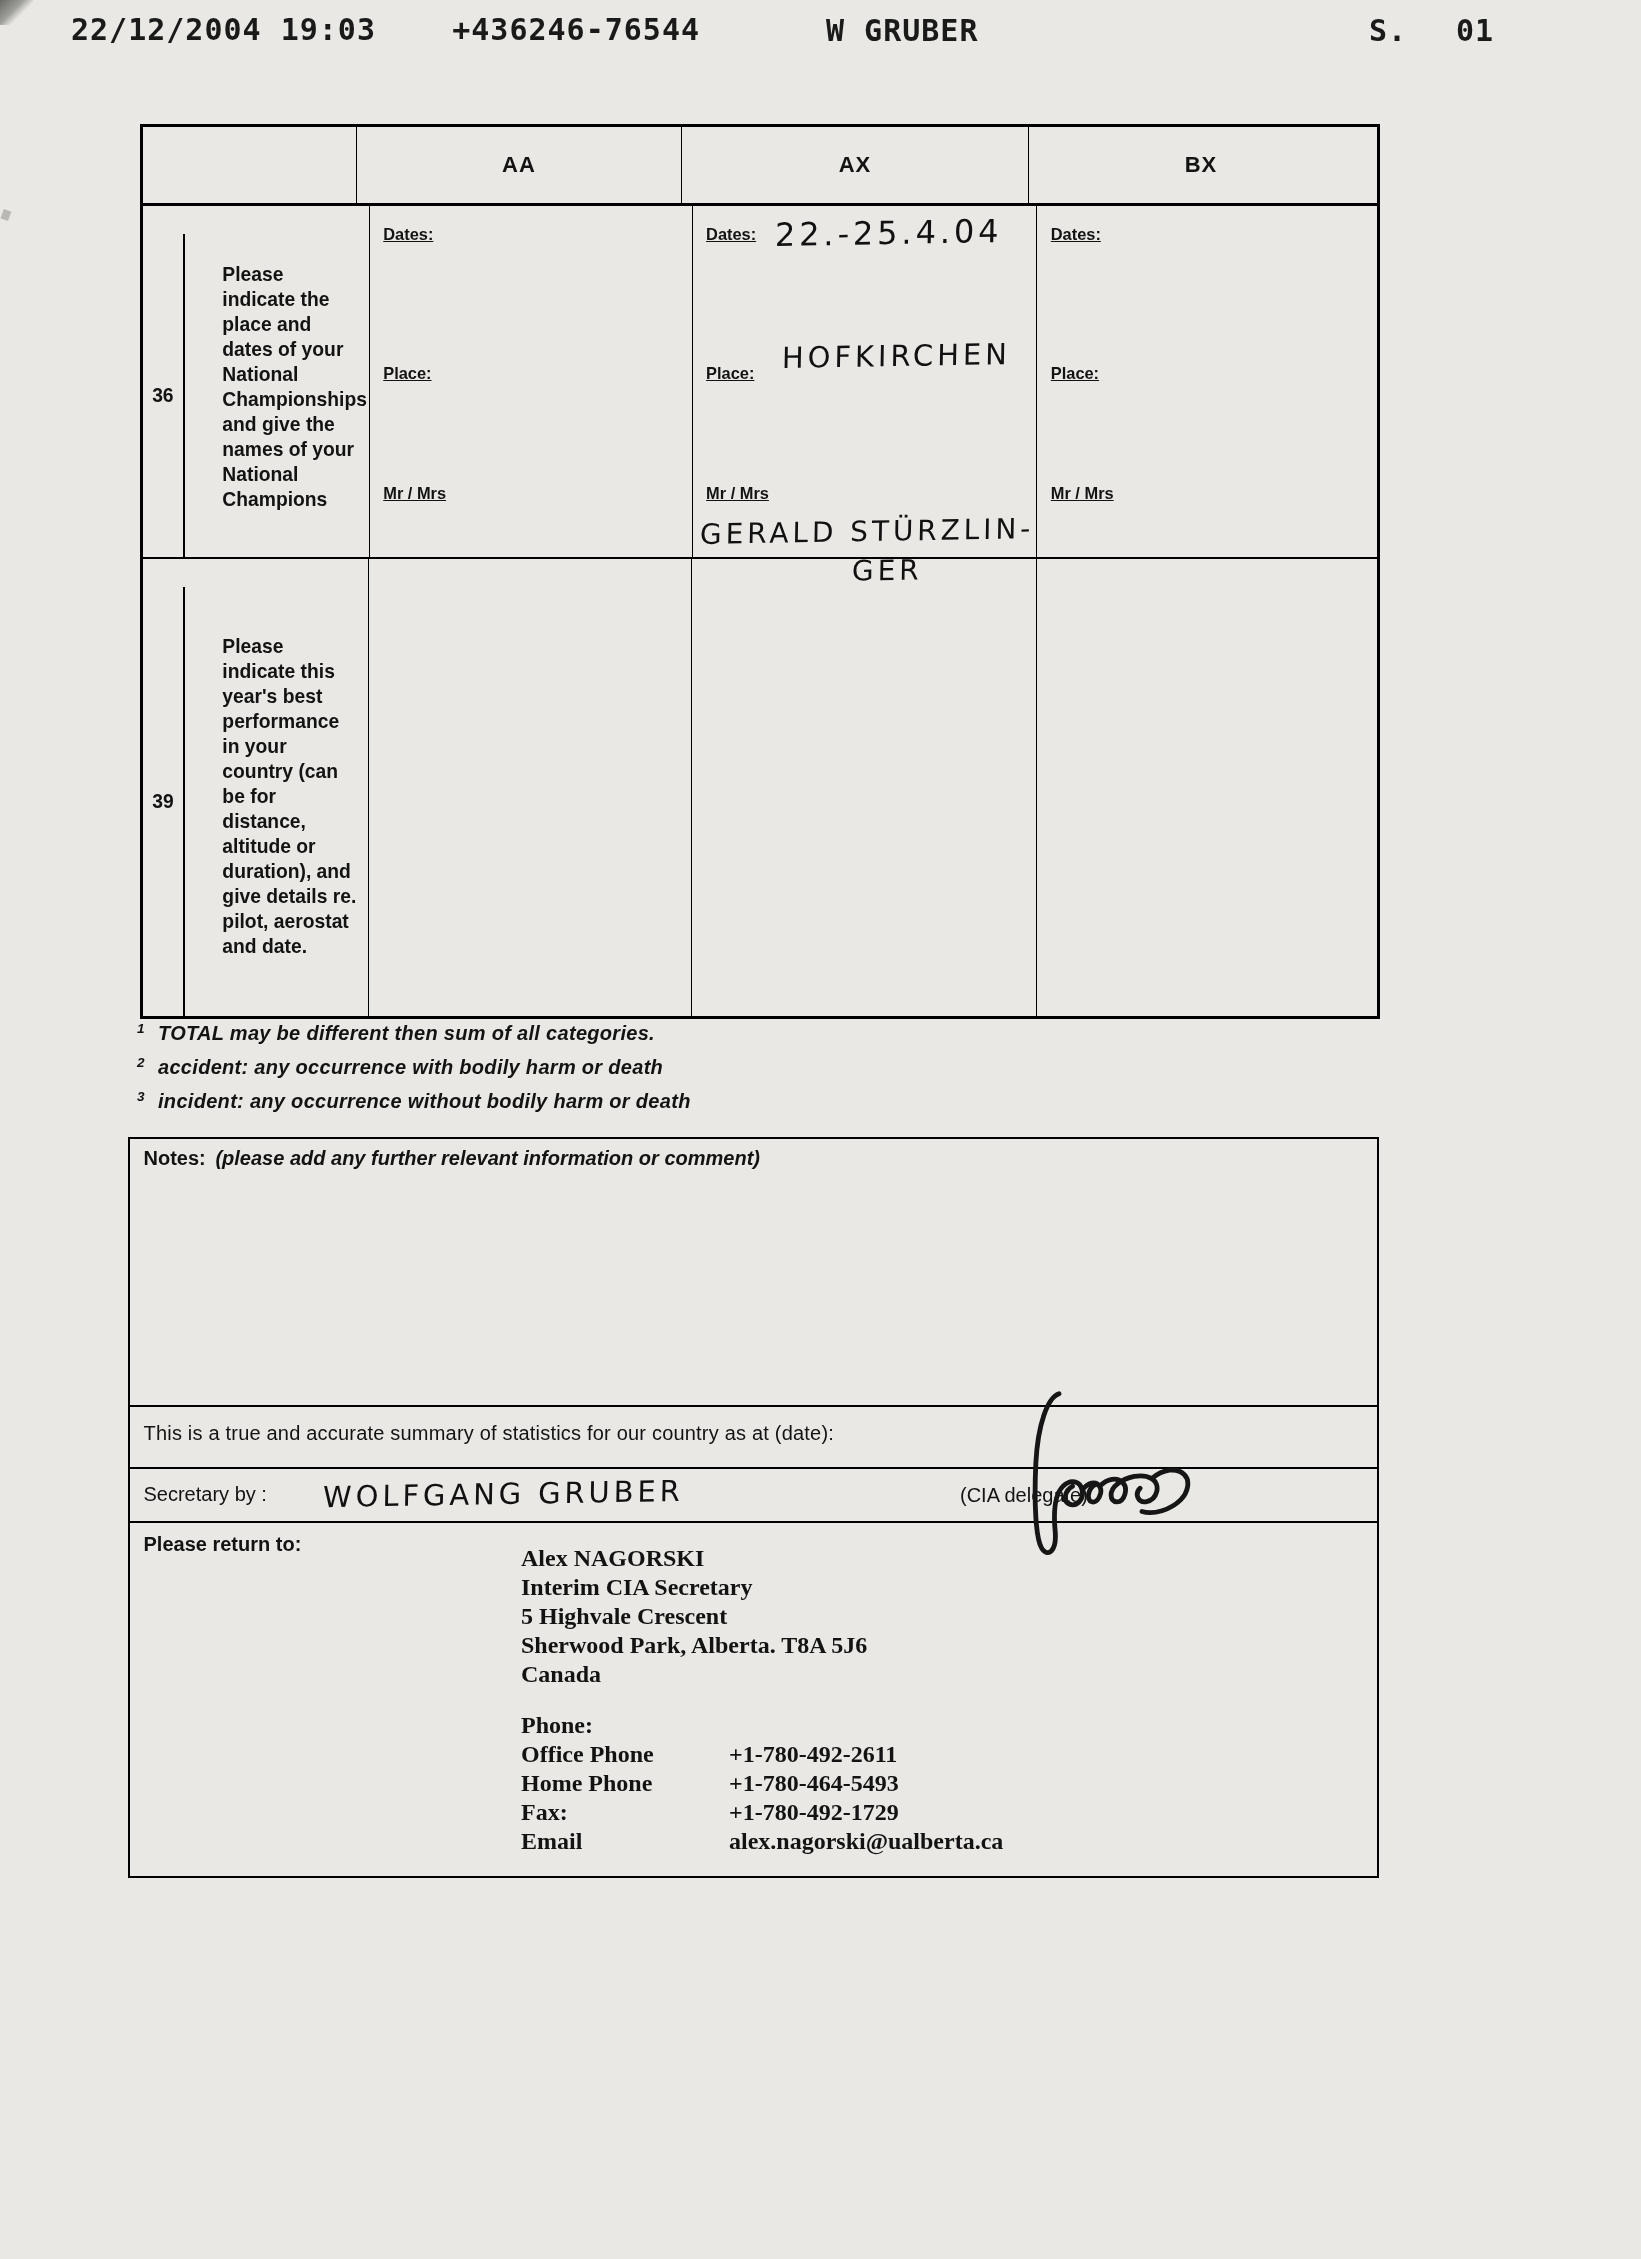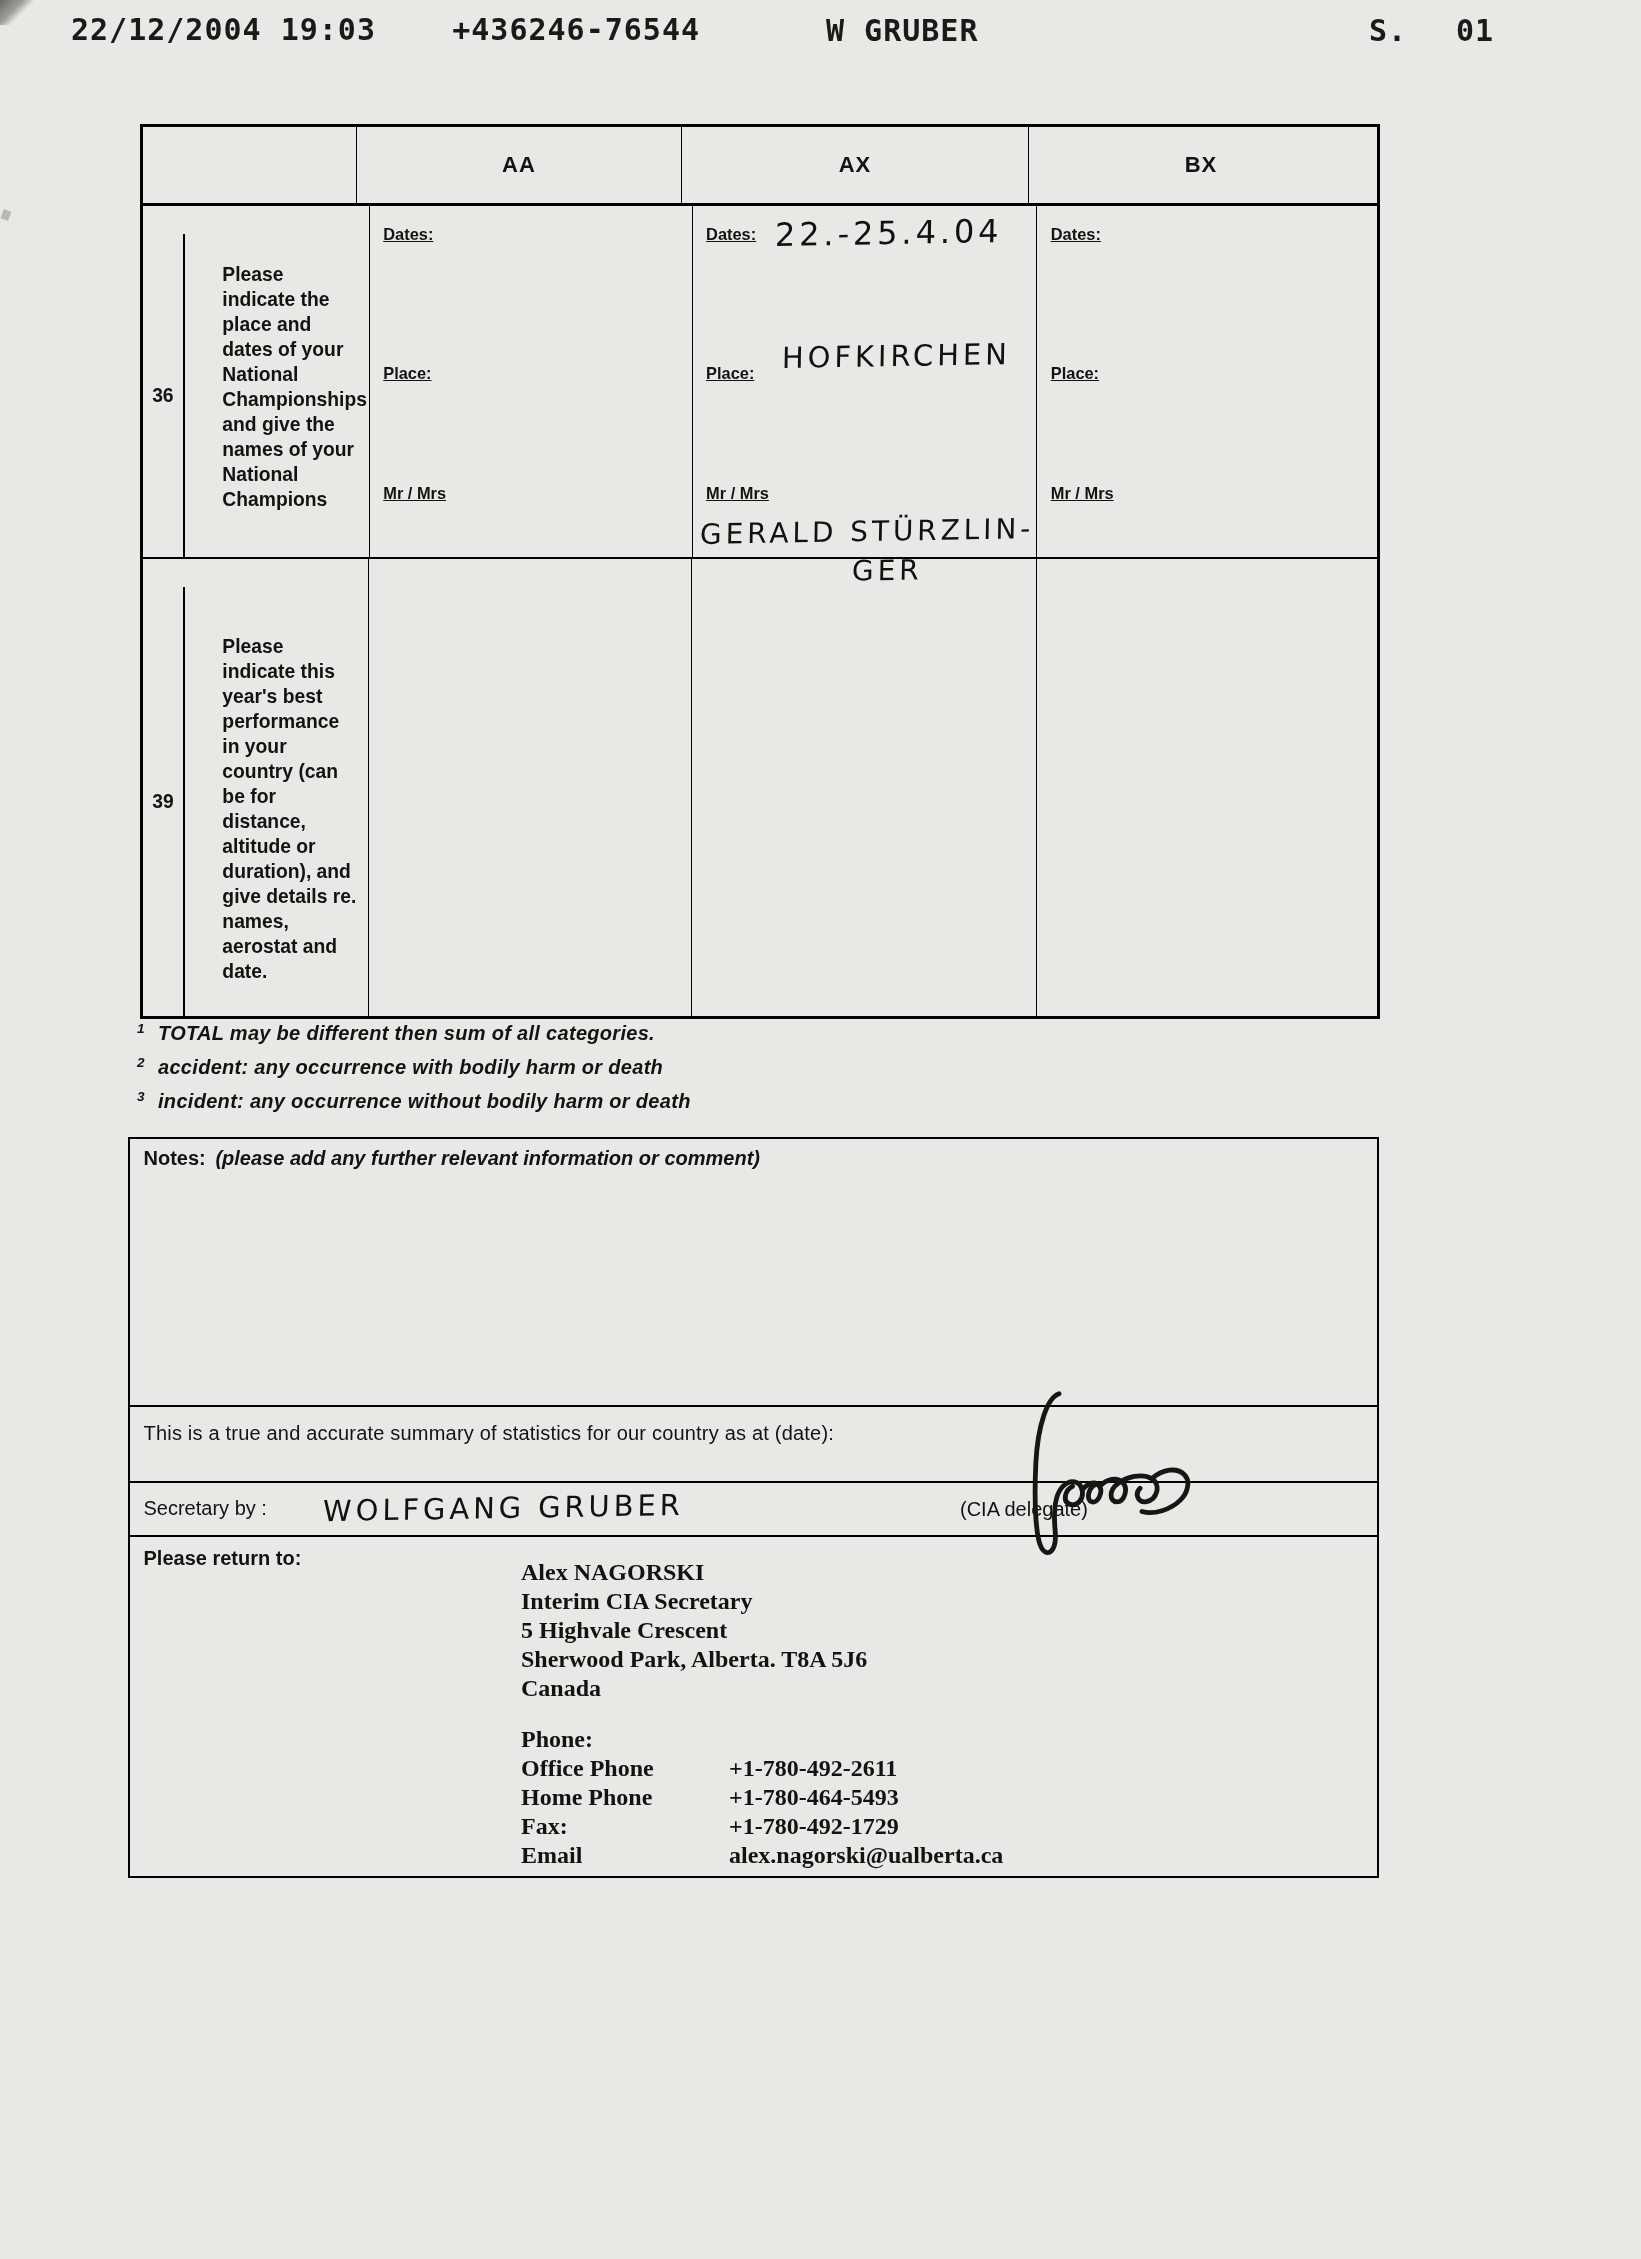--- a/index.html
+++ b/index.html
@@ -67,21 +67,21 @@
   .footnotes { position:absolute; left:137px; top:1016px; font-size:20px; font-style:italic; font-weight:bold; }
   .footnote { display:flex; line-height:34px; }
   .fn-marker { font-size:13.5px; vertical-align:top; margin-right:13.5px; position:relative; top:-3.9px; font-style:italic; }
   .fn-text { letter-spacing:0.3px; }
 
   
   .bottom-box { position:absolute; left:128px; top:1137px; width:1251px; height:741px; border:2.9px solid #000; }
   .notes-sec { height:268px; border-bottom:2.9px solid #000; padding:7.7px 13.5px; font-size:20px; }
   .notes-label { font-weight:bold; margin-right:9.7px; }
   .notes-hint { font-style:italic; font-weight:bold; }
-  .decl-sec { height:76px; border-bottom:2.9px solid #000; padding:15.4px 13.5px 0; font-size:20px; font-weight:500; letter-spacing:0.2px; }
+  .decl-sec { height:62px; border-bottom:2.9px solid #000; padding:15.4px 13.5px 0; font-size:20px; font-weight:500; letter-spacing:0.2px; }
   .submit-sec { height:54px; border-bottom:2.9px solid #000; position:relative; font-size:20px; }
   .submit-label { position:absolute; left:13.5px; top:13.5px; font-weight:500; }
   .submit-value { position:absolute; left:193px; top:7.7px; font-size:29px; }
   .delegate-label { position:absolute; left:830px; top:15.4px; font-weight:500; }
   .return-sec { position:relative; height:348px; padding:9.7px 13.5px; font-size:20px; }
   .return-label { font-weight:bold; }
 
   .address-block { position:absolute; left:391px; top:21px;
     font-family:"Liberation Serif", serif; font-weight:bold; font-size:24px; line-height:29px; }
   .phone-block { position:absolute; left:391px; top:188px;
@@ -141,21 +141,21 @@
 
       <div class="c-data bx">
         <span class="field-label fl-dates">Dates:</span>
         <span class="field-label fl-place">Place:</span>
         <span class="field-label fl-name">Mr / Mrs</span>
       </div>
     </div>
 
     <div class="t-row t-body-row row-39">
       <div class="c-num">39</div>
-      <div class="c-label">Please indicate this year's best performance in your country (can be for distance, altitude or duration), and give details re. names, aerostat and date.</div>
+      <div class="c-label">Please indicate this year's best performance in your country (can be for distance, altitude or duration), and give details re. pilot, aerostat and date.</div>
       <div class="c-data aa"></div>
       <div class="c-data ax"></div>
       <div class="c-data bx"></div>
     </div>
   </div>
 
   <div class="footnotes">
     <div class="footnote">
       <span class="fn-marker">1</span>
       <span class="fn-text">TOTAL may be different then sum of all categories.</span>

